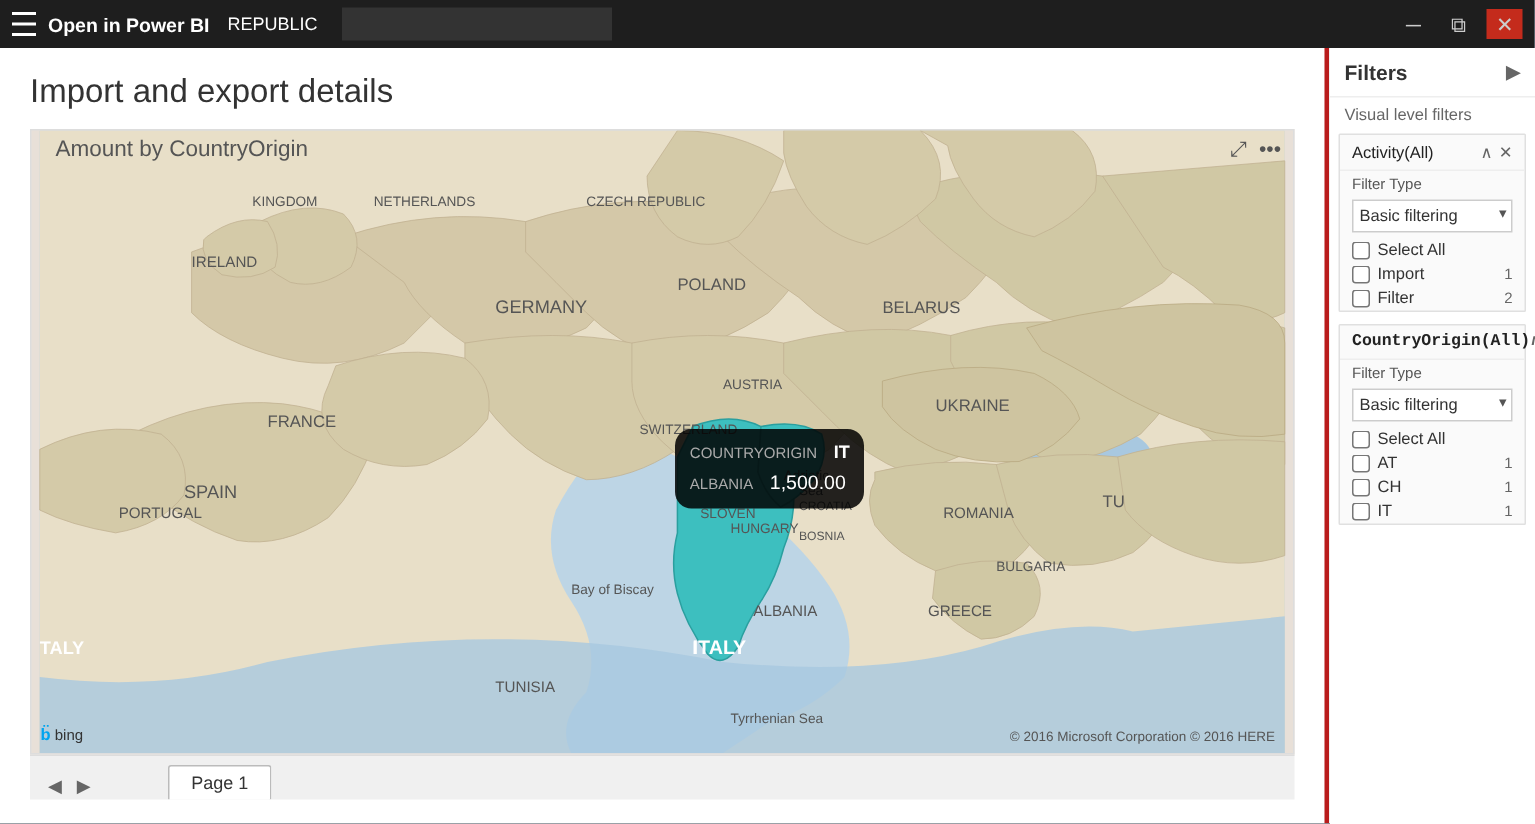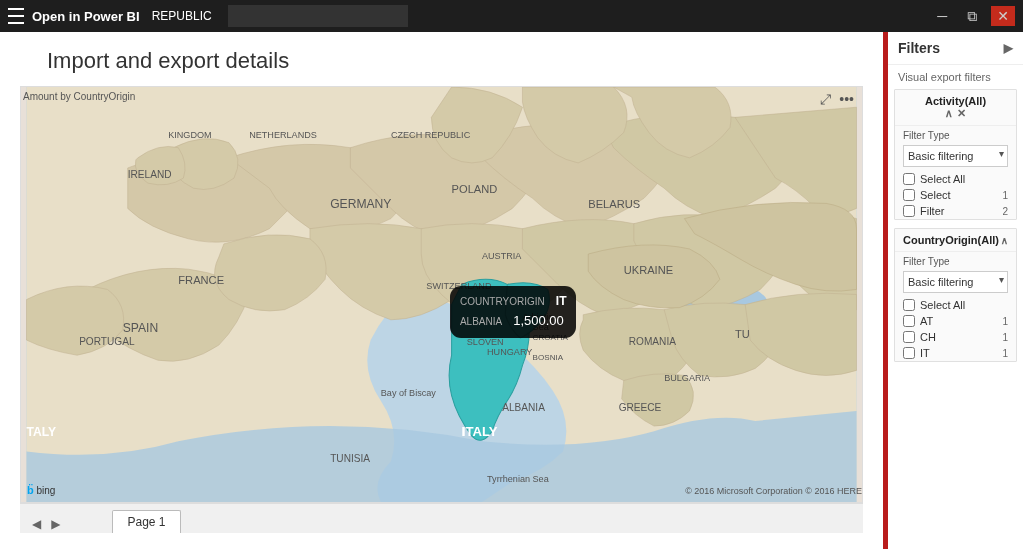--- a/index.html
+++ b/index.html
@@ -74,36 +74,35 @@
       padding: 16px 20px;
       display: flex;
       flex-direction: column;
       overflow: hidden;
     }
     .report-title {
       font-size: 22px;
       color: #333;
       font-weight: 300;
       margin-bottom: 12px;
-      margin-left: 27px;
     }
 
     
     .map-wrapper {
       flex: 1;
       position: relative;
       border: 1px solid #ddd;
       overflow: hidden;
       background: #e8e0d8;
     }
     .map-label {
       position: absolute;
       top: 4px;
-      left: 2px;
-      font-size: 10px;
+      left: 16px;
+      font-size: 15px;
       color: #555;
       z-index: 2;
     }
     .map-icons {
       position: absolute;
       top: 4px;
       right: 8px;
       display: flex;
       gap: 8px;
       z-index: 2;
@@ -135,21 +134,21 @@
       position: absolute;
       bottom: 6px;
       left: 6px;
       font-size: 10px;
       color: #555;
       z-index: 2;
     }
     .ms-copyright {
       position: absolute;
       bottom: 6px;
-      right: 0;
+      right: 12px;
       font-size: 9px;
       color: #555;
       z-index: 2;
     }
 
     
     .page-tabs {
       height: 30px;
       background: #f0f0f0;
       display: flex;
@@ -176,21 +175,21 @@
       display: flex; gap: 2px; margin-right: 6px;
     }
     .page-nav span {
       font-size: 12px; color: #666; cursor: pointer; padding: 2px 4px;
     }
 
     
     .filters-panel {
       width: 140px;
       background: #fff;
-      border-left: 5px solid #b91c1c;
+      border-left: 3px solid #b91c1c;
       display: flex;
       flex-direction: column;
       overflow-y: auto;
       font-size: 11px;
     }
     .filters-header {
       display: flex;
       align-items: center;
       justify-content: space-between;
       padding: 8px 10px;
@@ -214,24 +213,23 @@
       margin: 4px 6px;
       background: #fafafa;
       border-radius: 1px;
     }
     .filter-card-header {
       display: flex;
       align-items: center;
       justify-content: space-between;
       padding: 5px 8px;
       font-size: 11px;
-      font-weight: 700;
+      font-weight: 400;
       color: #222;
       border-bottom: 1px solid #eee;
-      flex-direction: column;
     }
     .filter-card-header-icons {
       display: flex; gap: 4px;
     }
     .filter-card-header-icons span {
       font-size: 11px; color: #666; cursor: pointer;
     }
 
     .filter-type-label {
       padding: 4px 8px 2px;
@@ -289,20 +287,21 @@
     }
     .country-card-header {
       display: flex;
       align-items: center;
       justify-content: space-between;
       padding: 5px 8px;
       font-size: 11px;
       font-weight: 600;
       color: #222;
       border-bottom: 1px solid #eee;
+      font-family: Liberation Mono, monospace;
     }
     .expand-icon { cursor: pointer; font-size: 10px; color: #666; }
   </style>
 </head>
 <body>
 
 <div class="titlebar">
   <div class="titlebar-hamburger">
     <span></span>
       <span></span>
@@ -438,21 +437,21 @@
         <div class="page-tab active">Page 1</div>
       </div>
     </div>
 
     <div class="filters-panel">
       <div class="filters-header">
         <span>Filters</span>
         <span class="filters-header-arrow">▶</span>
       </div>
 
-      <div class="filters-section-label">Visual export filters</div>
+      <div class="filters-section-label">Visual level filters</div>
 
       <div class="filter-card">
         <div class="filter-card-header">
           <span>Activity(All)</span>
           <div class="filter-card-header-icons">
             <span>∧</span>
             <span>✕</span>
           </div>
         </div>
         <div class="filter-type-label">Filter Type</div>
@@ -460,21 +459,21 @@
           <select>
             <option>Basic filtering</option>
           </select>
         </div>
         <div class="filter-checkbox-item">
           <input type="checkbox" style="">
           <span class="item-label">Select All</span>
         </div>
         <div class="filter-checkbox-item">
           <input type="checkbox" style="">
-          <span class="item-label">Select</span>
+          <span class="item-label">Import</span>
           <span class="item-count">1</span>
         </div>
         <div class="filter-checkbox-item">
           <input type="checkbox" style="">
           <span class="item-label">Filter</span>
           <span class="item-count">2</span>
         </div>
       </div>
 
 

